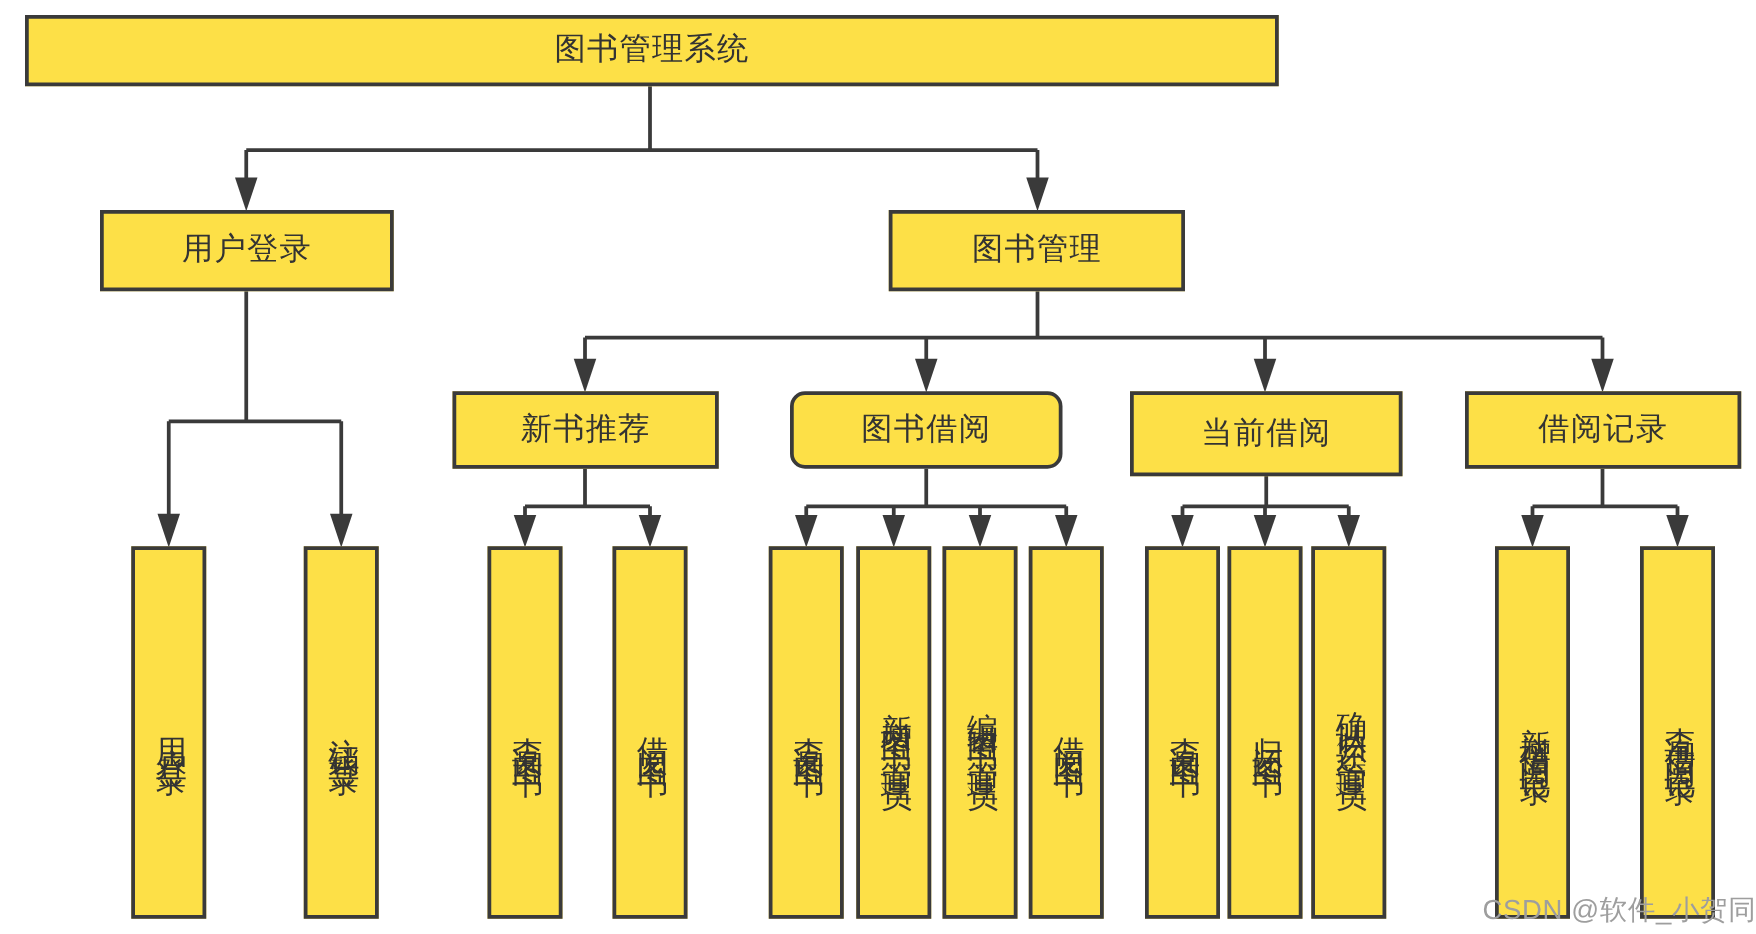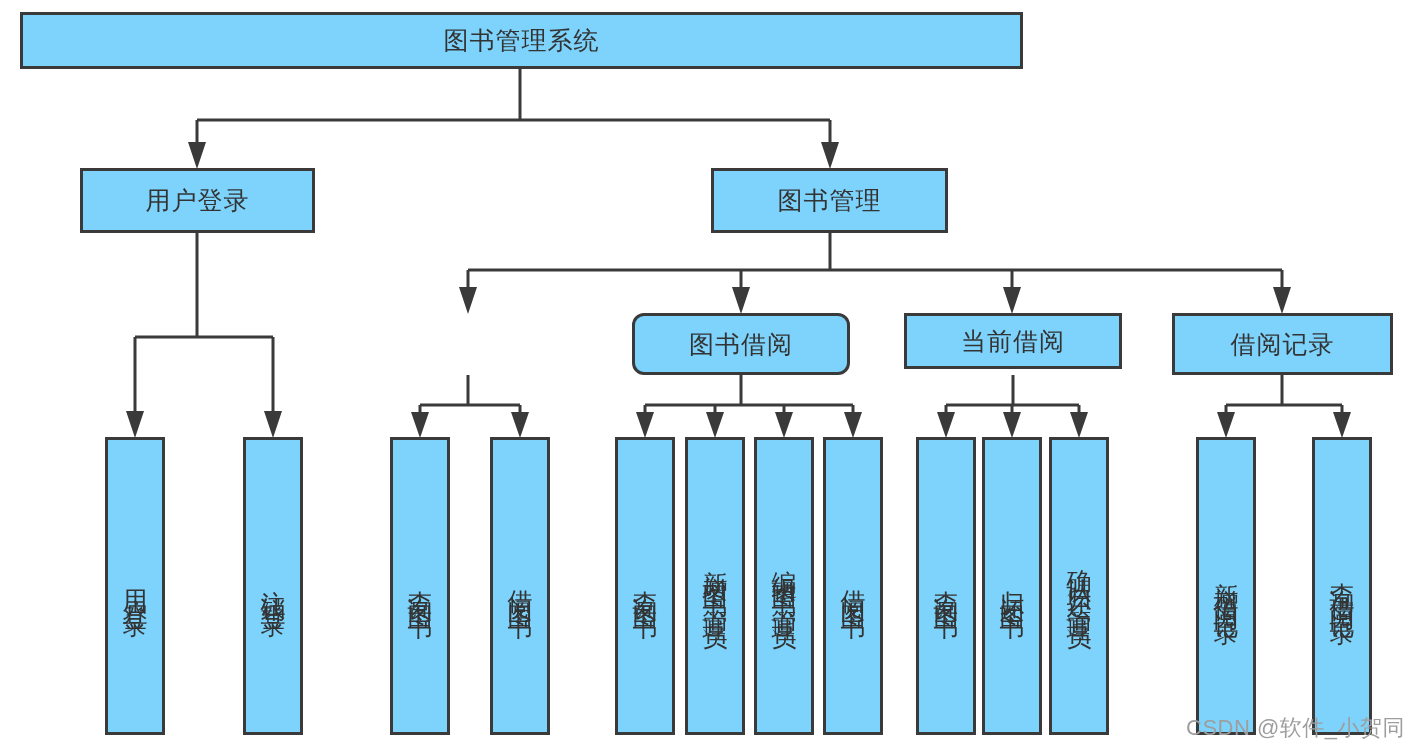--- a/index.html
+++ b/index.html
@@ -19,28 +19,29 @@
     position: absolute;
     left: 0;
     top: 0;
     width: 1405px;
     height: 747px;
   }
   .node {
     position: absolute;
     box-sizing: border-box;
     border: 3px solid #3a3a3a;
-    background: #7dd3fc;
+    background: #fde047;
     display: flex;
     align-items: center;
     justify-content: center;
     color: #333333;
     font-size: 25px;
     line-height: 1;
     text-align: center;
+    font-family: Liberation Mono, monospace;
   }
   .node.h-label {
     letter-spacing: 1px;
   }
   .node.v-box {
     top: 437px;
     width: 60px;
     height: 298px;
   }
   .v-text {
@@ -48,21 +49,21 @@
     letter-spacing: 8px;
     line-height: 1;
     white-space: nowrap;
   }
   
   .n-root      { left: 20px;   top: 12px;  width: 1003px; height: 57px; }
   .n-login     { left: 80px;   top: 168px; width: 235px;  height: 65px; }
   .n-mgmt      { left: 711px;  top: 168px; width: 237px;  height: 65px; justify-content: center; }
   .n-new       { left: 362px;  top: 313px; width: 213px;  height: 62px; }
   .n-borrow    { left: 632px;  top: 313px; width: 218px;  height: 62px; border-radius: 12px; }
-  .n-current   { left: 904px;  top: 313px; width: 218px;  height: 56px; }
+  .n-current   { left: 904px;  top: 313px; width: 218px;  height: 68px; }
   .n-record    { left: 1172px; top: 313px; width: 221px;  height: 62px; }
   
   .n-login-user   { left: 105px;  }
   .n-login-logout { left: 243px;  }
   .n-new-query    { left: 390px;  }
   .n-new-borrow   { left: 490px;  }
   .n-bor-query    { left: 615px;  }
   .n-bor-add      { left: 685px;  }
   .n-bor-edit     { left: 754px;  }
   .n-bor-borrow   { left: 823px;  }
@@ -124,20 +125,23 @@
     <span>图书管理系统</span>
   </div>
 
   <div class="node h-label n-login">
     <span>用户登录</span>
   </div>
   <div class="node h-label n-mgmt">
     <span>图书管理</span>
   </div>
 
+  <div class="node h-label n-new">
+    <span>新书推荐</span>
+  </div>
   <div class="node h-label n-borrow">
     <span>图书借阅</span>
   </div>
   <div class="node h-label n-current">
     <span>当前借阅</span>
   </div>
   <div class="node h-label n-record">
     <span>借阅记录</span>
   </div>
 

